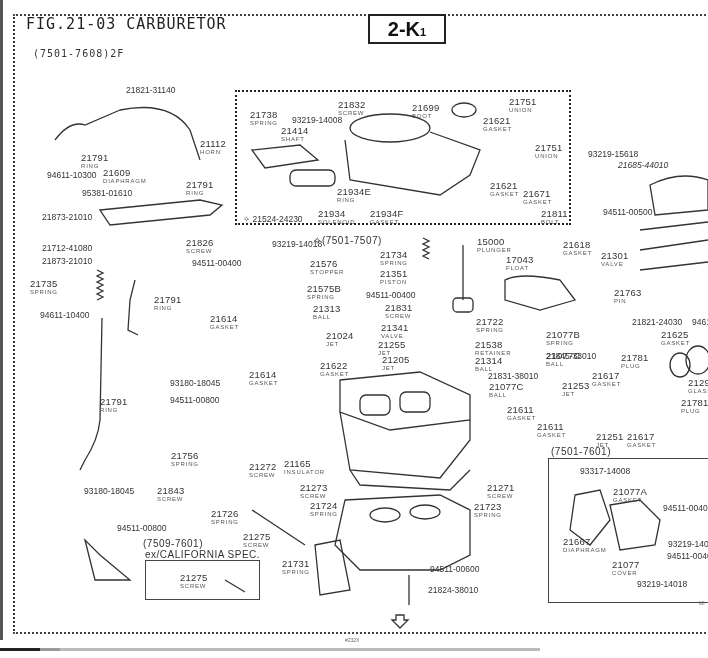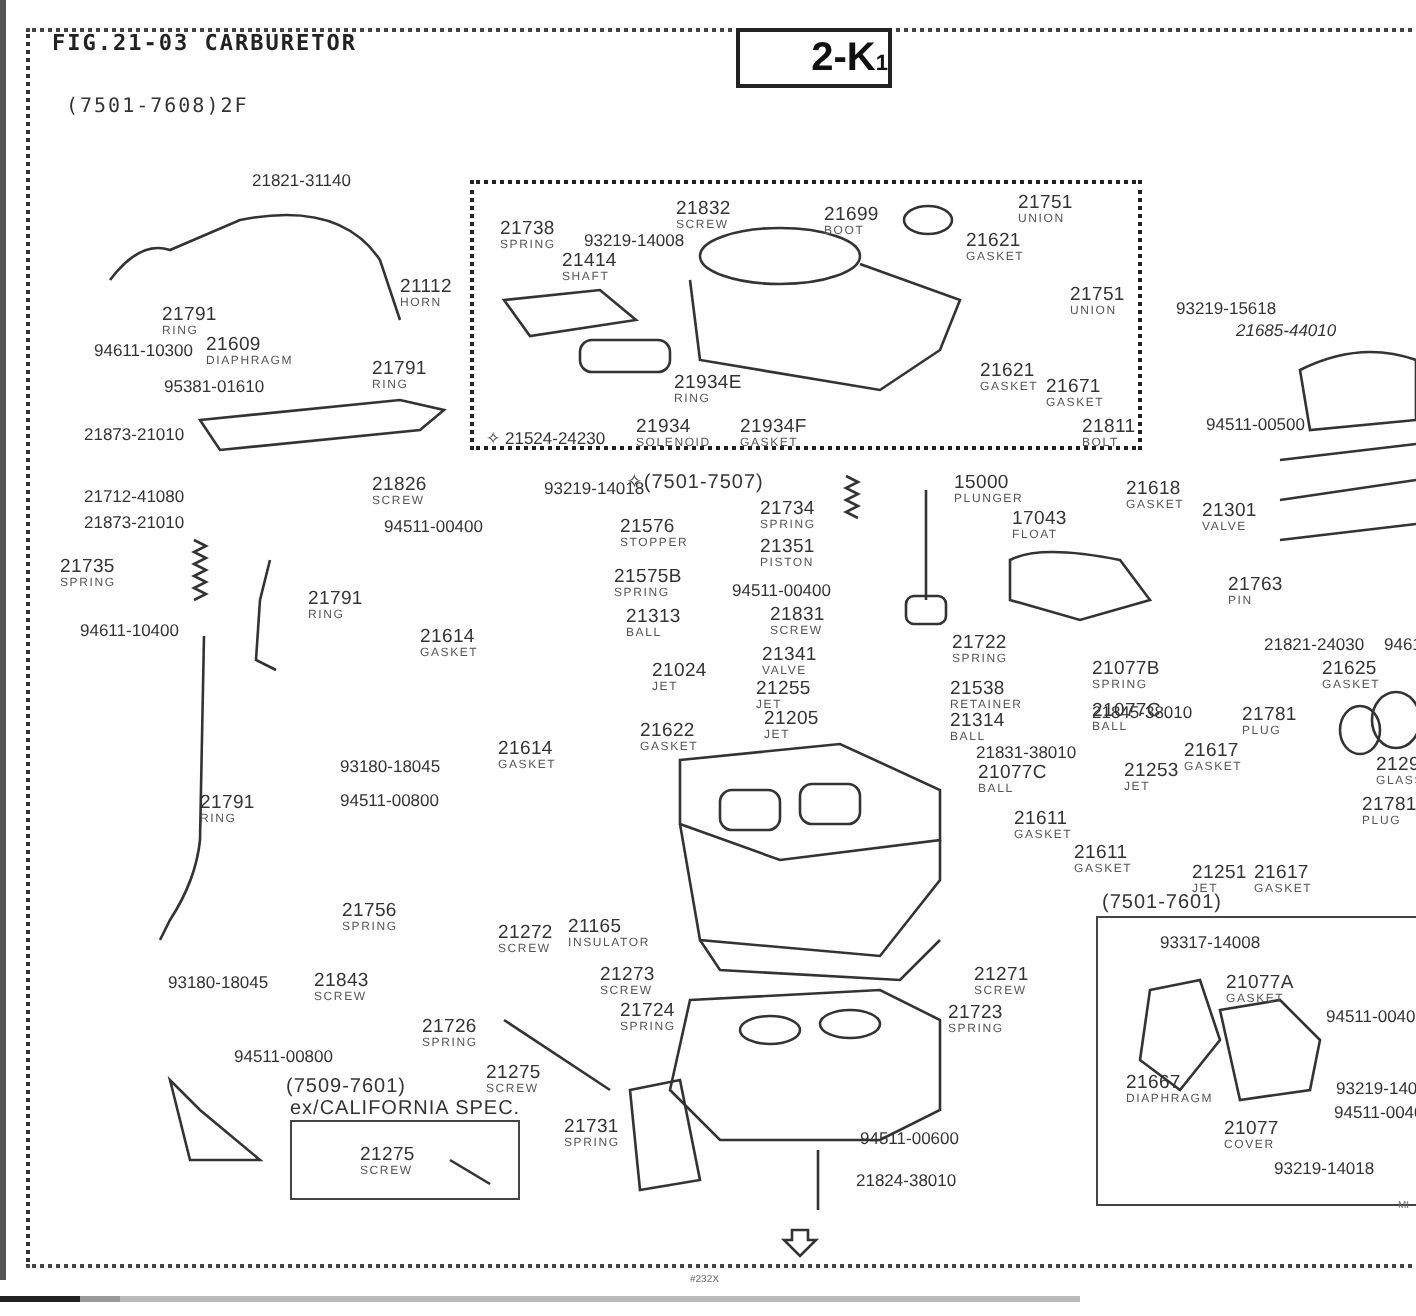--- a/index.html
+++ b/index.html
@@ -1,21 +1,21 @@
 <!DOCTYPE html>
 <html><head>
 <meta charset="utf-8">
 <style>
   html,body{margin:0;padding:0;background:#fff;}
   body{width:708px;height:658px;position:relative;overflow:hidden;font-family:"Liberation Sans",sans-serif;color:#222;}
   .frame{position:absolute;left:13px;top:14px;width:700px;height:620px;border-left:2px dotted #333;border-top:2px dotted #444;border-bottom:2px dotted #444;box-sizing:border-box;}
   .leftbar{position:absolute;left:0;top:0;width:3px;height:640px;background:#555;}
-  .title{position:absolute;left:26px;top:15px;font-family:"DejaVu Sans Mono",monospace;font-size:11px;letter-spacing:1px;color:#222;font-weight:bold;}
+  .title{position:absolute;left:26px;top:15px;font-family:"DejaVu Sans Mono",monospace;font-size:15px;letter-spacing:1px;color:#222;}
   .subtitle{position:absolute;left:33px;top:48px;font-family:"DejaVu Sans Mono",monospace;font-size:10px;letter-spacing:1px;color:#333;}
-  .pagebox{position:absolute;left:368px;top:14px;width:78px;height:30px;border:2px solid #222;box-sizing:border-box;background:#fff;text-align:right;font-size:20px;font-weight:bold;line-height:26px;color:#111;}
+  .pagebox{position:absolute;left:368px;top:14px;width:78px;height:30px;border:2px solid #222;box-sizing:border-box;background:#fff;text-align:center;font-size:20px;font-weight:bold;line-height:26px;color:#111;}
   .pagebox small{font-size:11px;}
   .lbl{position:absolute;font-size:9px;line-height:9px;color:#333;white-space:nowrap;}
   .lbl .n{display:block;font-size:9.5px;letter-spacing:0.2px;}
   .lbl .d{display:block;font-size:6px;letter-spacing:0.8px;color:#555;}
   .pn{position:absolute;font-size:8.5px;color:#333;white-space:nowrap;}
   .note{position:absolute;font-size:10px;color:#333;white-space:nowrap;letter-spacing:0.5px;}
   .dashbox{position:absolute;border:2px dotted #222;box-sizing:border-box;}
   .box{position:absolute;border:1px solid #444;box-sizing:border-box;}
   svg.art{position:absolute;left:0;top:0;}
   .footer{position:absolute;left:0;top:648px;width:540px;height:3px;background:linear-gradient(90deg,#222 0 40px,#999 40px 60px,#bbb 60px);}

